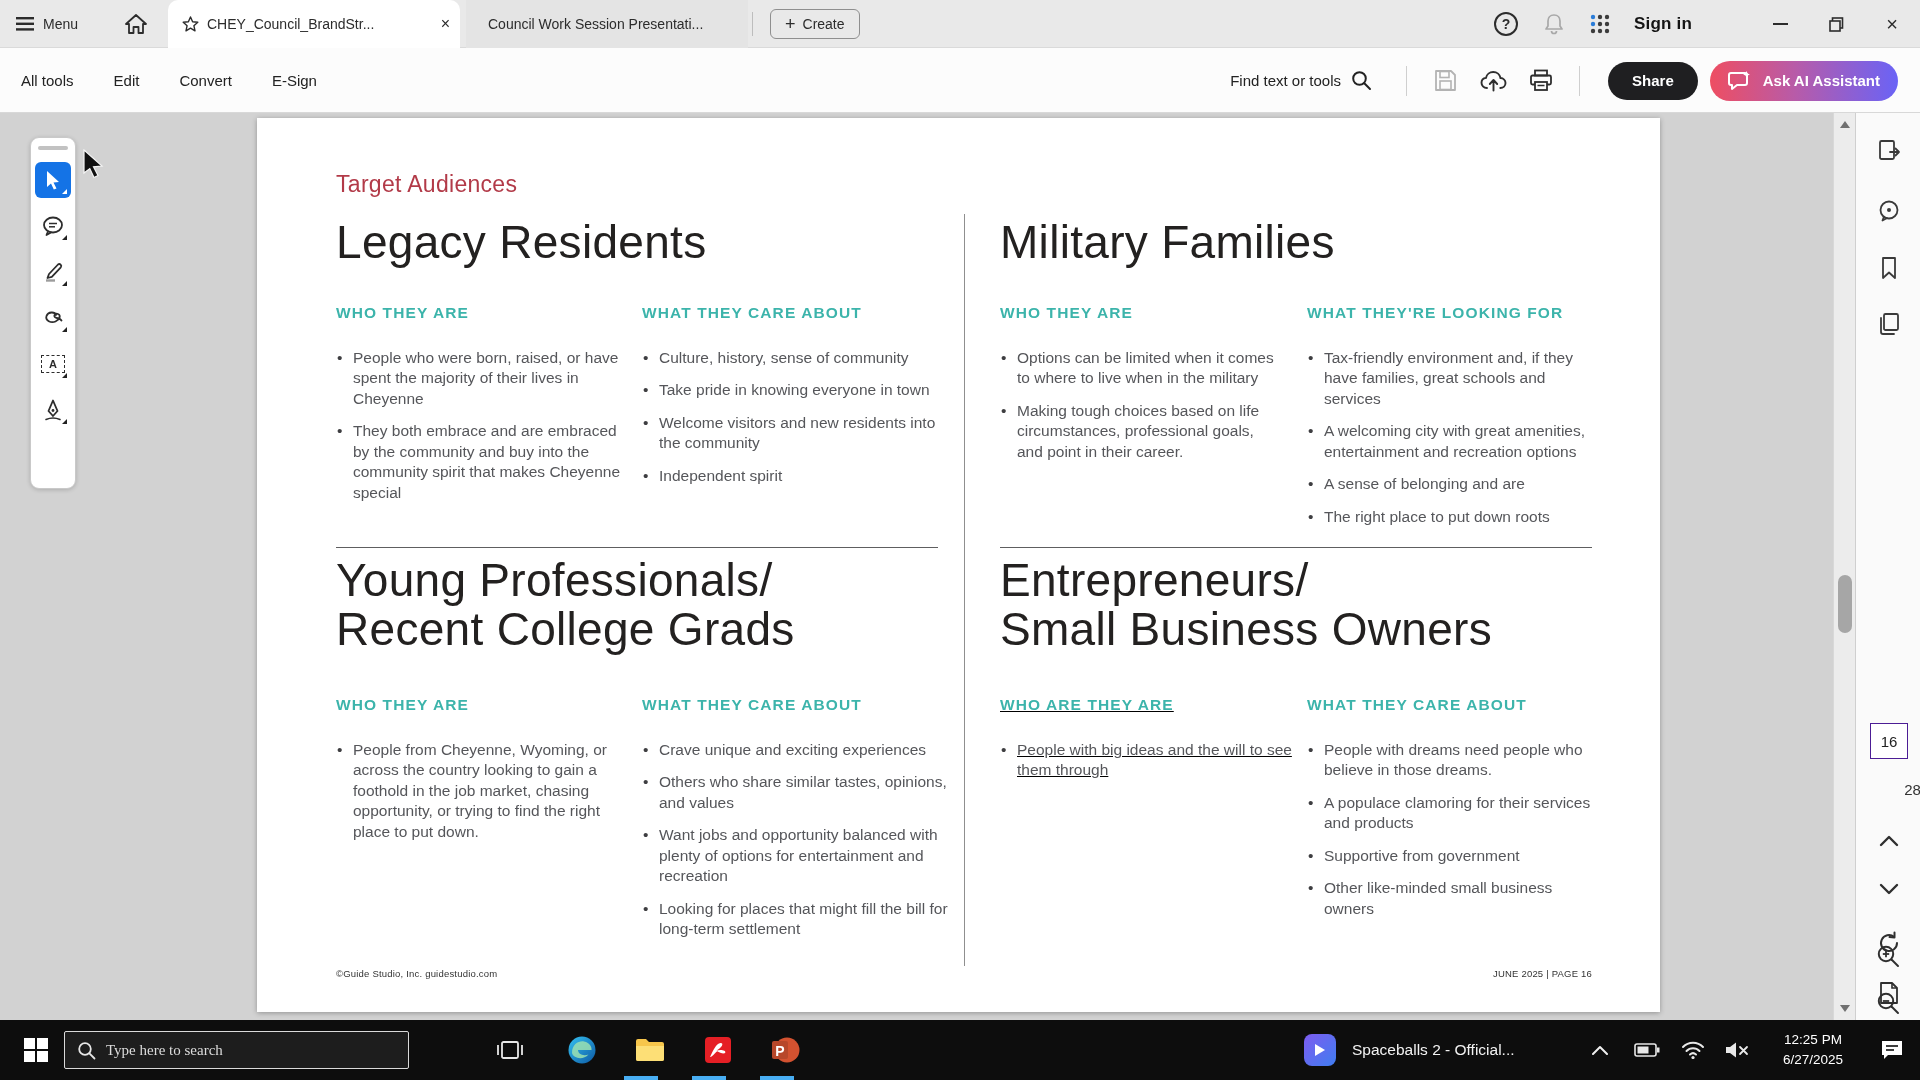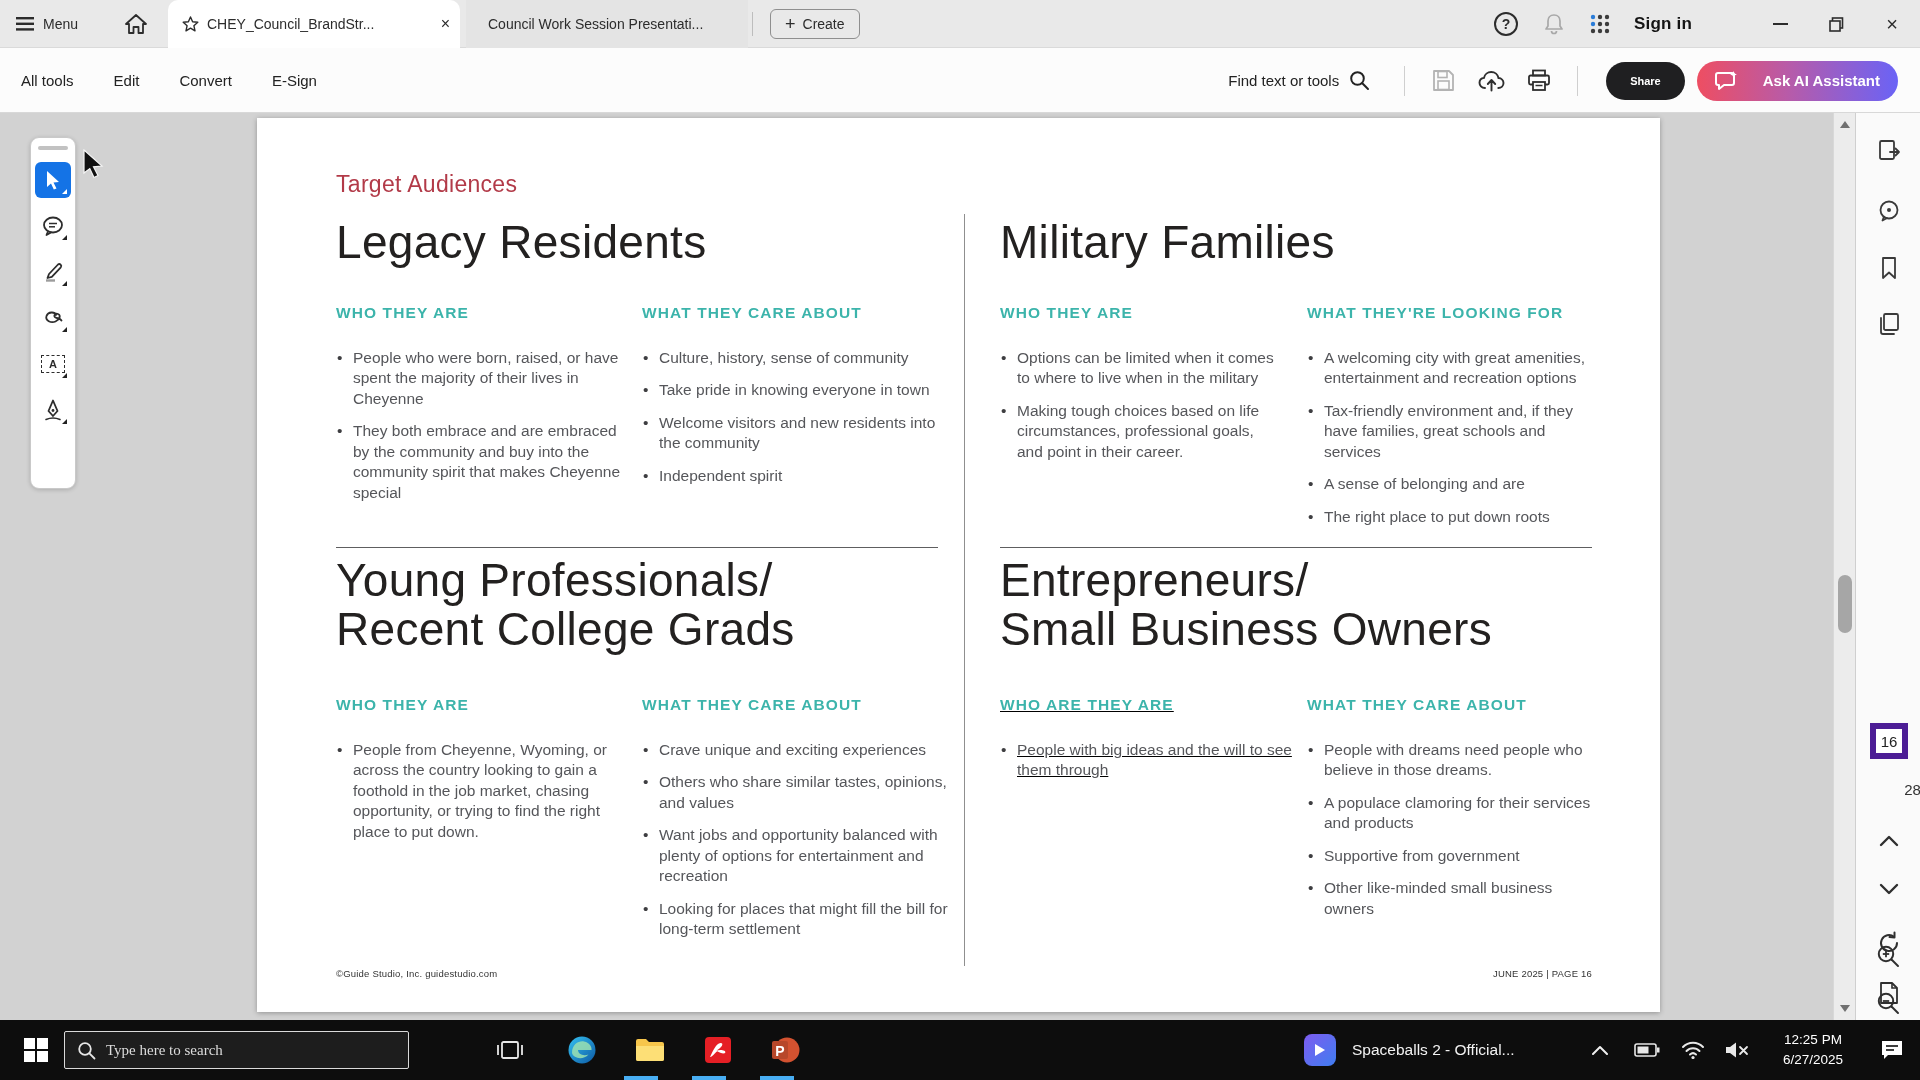--- a/index.html
+++ b/index.html
@@ -31,23 +31,23 @@
   .close-glyph { font-size:20px; color:#2c2c2c; line-height:1; }
 
   
   .toolbar { position:absolute; left:0; top:48px; width:1920px; height:65px; background:#fcfcfc; border-bottom:1px solid #d8d8d8; }
   .tb-menus { position:absolute; left:21px; top:0; height:65px; display:flex; align-items:center; gap:40px; font-size:15px; color:#222; }
   .tb-actions { position:absolute; right:22px; top:0; height:65px; display:flex; align-items:center; }
   .find-group { display:flex; align-items:center; gap:10px; font-size:15px; color:#222; margin-right:20px; }
   .vdivider { width:1px; height:30px; background:#cfcfcf; margin:0 14px; }
   .icon-btn { width:34px; height:34px; display:flex; align-items:center; justify-content:center; margin:0 7px; }
   .share-btn { height:38px; padding:0 24px; background:#1f1f21; color:#fff; border:none; border-radius:20px;
-    font-size:11px; font-weight:bold; margin:0 12px 0 14px; display:flex; align-items:center; }
+    font-size:15px; font-weight:bold; margin:0 12px 0 14px; display:flex; align-items:center; }
   .ai-btn { height:40px; padding:0 18px; border:none; border-radius:21px; color:#fff; font-size:15px; font-weight:bold;
-    display:flex; align-items:center; gap:24px; background:linear-gradient(90deg,#ee4e62 0%,#b85ba8 45%,#6a63f6 100%); }
+    display:flex; align-items:center; gap:11px; background:linear-gradient(90deg,#ee4e62 0%,#b85ba8 45%,#6a63f6 100%); }
 
   
   .workspace { position:absolute; left:0; top:113px; width:1920px; height:907px; background:#d2d2d2; }
 
   .float-toolbar { position:absolute; left:30px; top:24px; width:46px; height:352px; background:#fff;
     border:1px solid #c9c9c9; border-radius:9px; box-shadow:0 1px 4px rgba(0,0,0,.18);
     display:flex; flex-direction:column; align-items:center; padding-top:8px; }
   .drag-handle { width:30px; height:4px; background:#c2c2c2; border-radius:2px; margin-bottom:7px; }
   .tool-btn { position:relative; width:36px; height:36px; border-radius:6px; display:flex; align-items:center; justify-content:center; margin:5px 0; }
   .tool-btn.selected { background:#1473e6; }
@@ -87,21 +87,21 @@
   .pg-footer.right { right:68px; }
 
   
   .scrollbar { position:absolute; left:1833px; top:0; width:22px; height:907px; background:#ececec; border-left:1px solid #d8d8d8; }
   .scroll-arrow { position:absolute; left:6px; width:0; height:0; border-left:5px solid transparent; border-right:5px solid transparent; }
   .scroll-up { top:8px; border-bottom:7px solid #707070; }
   .scroll-down { bottom:8px; border-top:7px solid #707070; }
   .scroll-thumb { position:absolute; left:4px; top:462px; width:14px; height:58px; background:#a6a6a6; border-radius:7px; }
   .right-panel { position:absolute; left:1855px; top:0; width:65px; height:907px; background:#fafafa; border-left:1px solid #cfcfcf; }
   .rp-icon { position:absolute; left:0; width:65px; height:36px; display:flex; align-items:center; justify-content:center; }
-  .page-box { position:absolute; left:14px; top:610px; width:38px; height:36px; background:#fff; border:6px solid #4c1d95;
+  .page-box { position:absolute; left:14px; top:610px; width:38px; height:36px; background:#fff; border:1px solid #4c1d95;
     display:flex; align-items:center; justify-content:center; font-size:15px; color:#222; }
   .total-pages { position:absolute; left:0; top:668px; width:73px; text-align:center; font-size:15px; color:#333;padding-left:40px; }
 
   
   .taskbar { position:absolute; left:0; top:1020px; width:1920px; height:60px; background:#0d0d0d; }
   .tk { position:absolute; display:flex; align-items:center; justify-content:center; }
   .search-box { position:absolute; left:64px; top:11px; width:345px; height:38px; background:#1d1d1d;
     border:1.5px solid #dadada; border-radius:2px; display:flex; align-items:center; padding-left:12px; gap:10px; }
   .search-box input { background:transparent; border:none; outline:none; color:#e6e6e6; font-size:15px; width:270px;
     font-family:Liberation Serif, serif; }
@@ -305,22 +305,22 @@
       <div class="col c-q2a">
         <div class="col-header">WHO THEY ARE</div>
         <ul>
             <li>Options can be limited when it comes to where to live when in the military</li>
             <li>Making tough choices based on life circumstances, professional goals, and point in their career.</li>
           </ul>
       </div>
       <div class="col c-q2b">
         <div class="col-header">WHAT THEY'RE LOOKING FOR</div>
         <ul>
+            <li>Tax-friendly environment and, if they have families, great schools and services</li>
             <li>A welcoming city with great amenities, entertainment and recreation options</li>
-            <li>Tax-friendly environment and, if they have families, great schools and services</li>
             <li>A sense of belonging and are</li>
             <li>The right place to put down roots</li>
           </ul>
       </div>
       <div class="col c-q3a">
         <div class="col-header">WHO THEY ARE</div>
         <ul>
             <li>People from Cheyenne, Wyoming, or across the country looking to gain a foothold in the job market, chasing opportunity, or trying to find the right place to put down.</li>
           </ul>
       </div>

